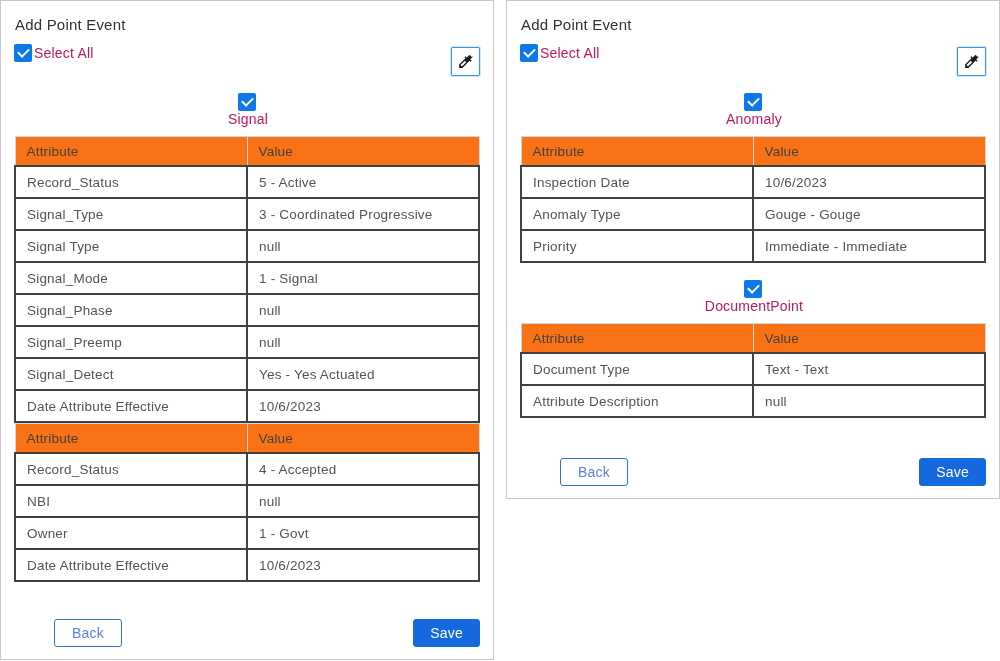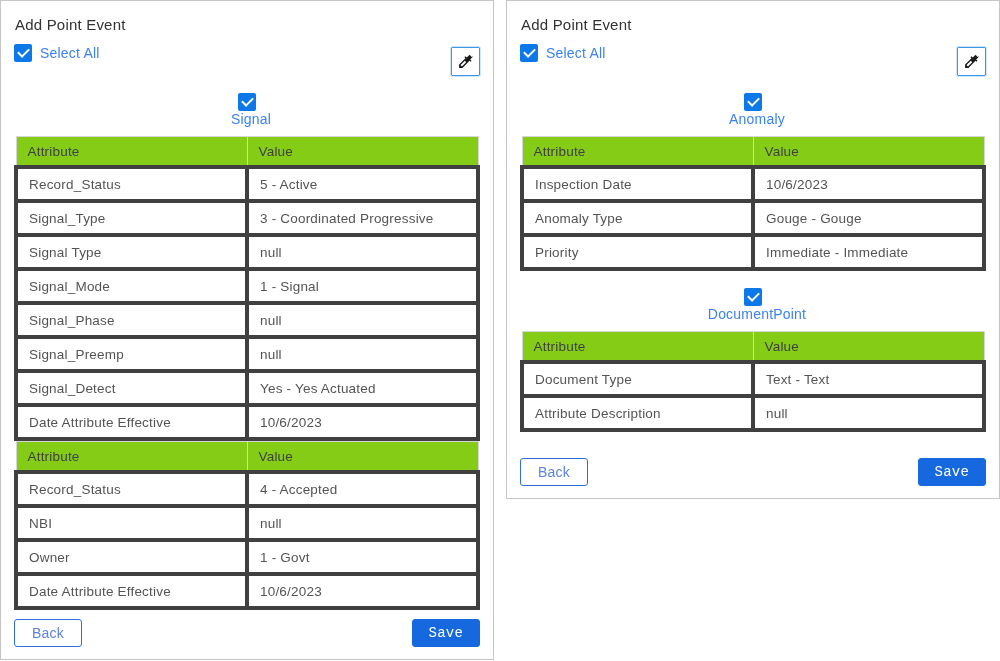--- a/index.html
+++ b/index.html
@@ -44,23 +44,23 @@
   .checkbox::after {
     content: "";
     position: absolute;
     left: 4px; top: 4px;
     width: 9px; height: 5px;
     border-left: 2px solid #ffffff;
     border-bottom: 2px solid #ffffff;
     transform: rotate(-45deg);
   }
   .cb-label {
-    margin-left: 8px;
+    margin-left: 2px;
     font-size: 14px;
-    color: #3b82f6;
+    color: #be185d;
     letter-spacing: .2px;
   }
 
   .eyedropper-btn {
     width: 29px; height: 29px;
     background: #ffffff;
     border: 1px solid #3b97e4;
     outline: 1px solid #cfe6fb;
     border-radius: 1px;
     display: flex;
@@ -73,35 +73,35 @@
 
   .section .cb-row { margin: 17px 0 9px; flex-direction: column; }
 
   table.attr-table {
     width: 100%;
     border-collapse: collapse;
     border: 1px solid #d6d6d6;
     table-layout: fixed;
   }
   table.attr-table th {
-    background: #84cc16;
+    background: #f97316;
     text-align: left;
     font-weight: normal;
     font-size: 13.5px;
     color: #404040;
     padding: 7px 11px 6px;
     border: 1px solid #d6d6d6;
     width: 50%;
     letter-spacing: .2px;
   }
   table.attr-table td {
     font-size: 13.5px;
     color: #545454;
     padding: 8px 11px 7px;
-    border: 4px solid #404040;
+    border: 2px solid #404040;
     background: #ffffff;
     letter-spacing: .2px;
     overflow: hidden;
     white-space: nowrap;
   }
 
   .footer {
     position: absolute;
     left: 13px; right: 13px; bottom: 12px;
     display: flex;
@@ -114,26 +114,26 @@
     border-radius: 3px;
     padding: 5px 16px;
     cursor: pointer;
     letter-spacing: .2px;
   }
   .btn-back {
     background: #ffffff;
     color: #5b82e0;
     border: 1px solid #2e6fe0;
     padding: 5px 17px;
+    margin-left: 40px;
   }
   .btn-save {
     background: #1568dd;
     color: #ffffff;
     border: 1px solid #1568dd;
-    font-family: Liberation Mono, monospace;
   }
 </style>
 </head>
 <body>
 
 <div class="panel panel-left">
   <div class="panel-title">Add Point Event</div>
 
   <div class="header-row">
     <div class="cb-row">

